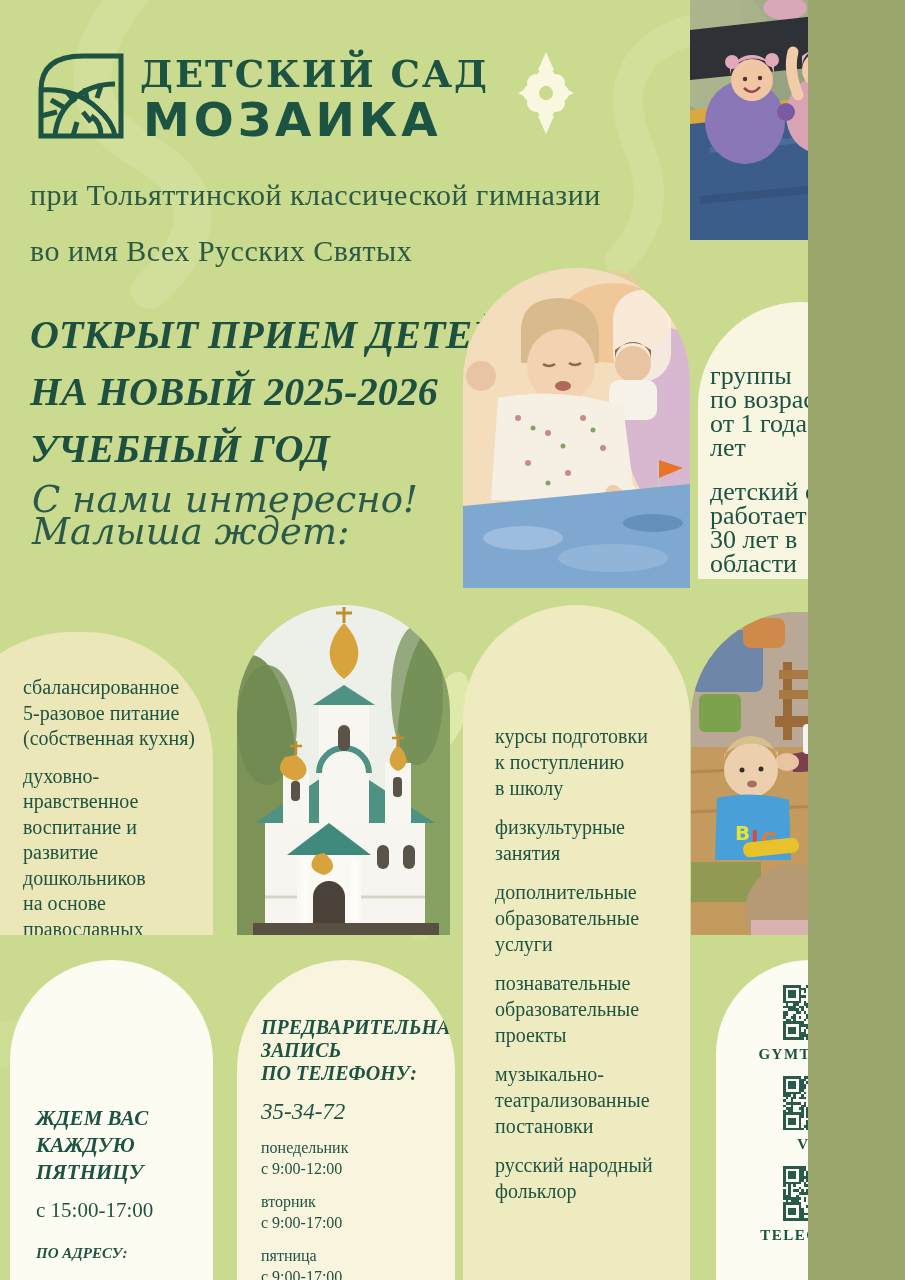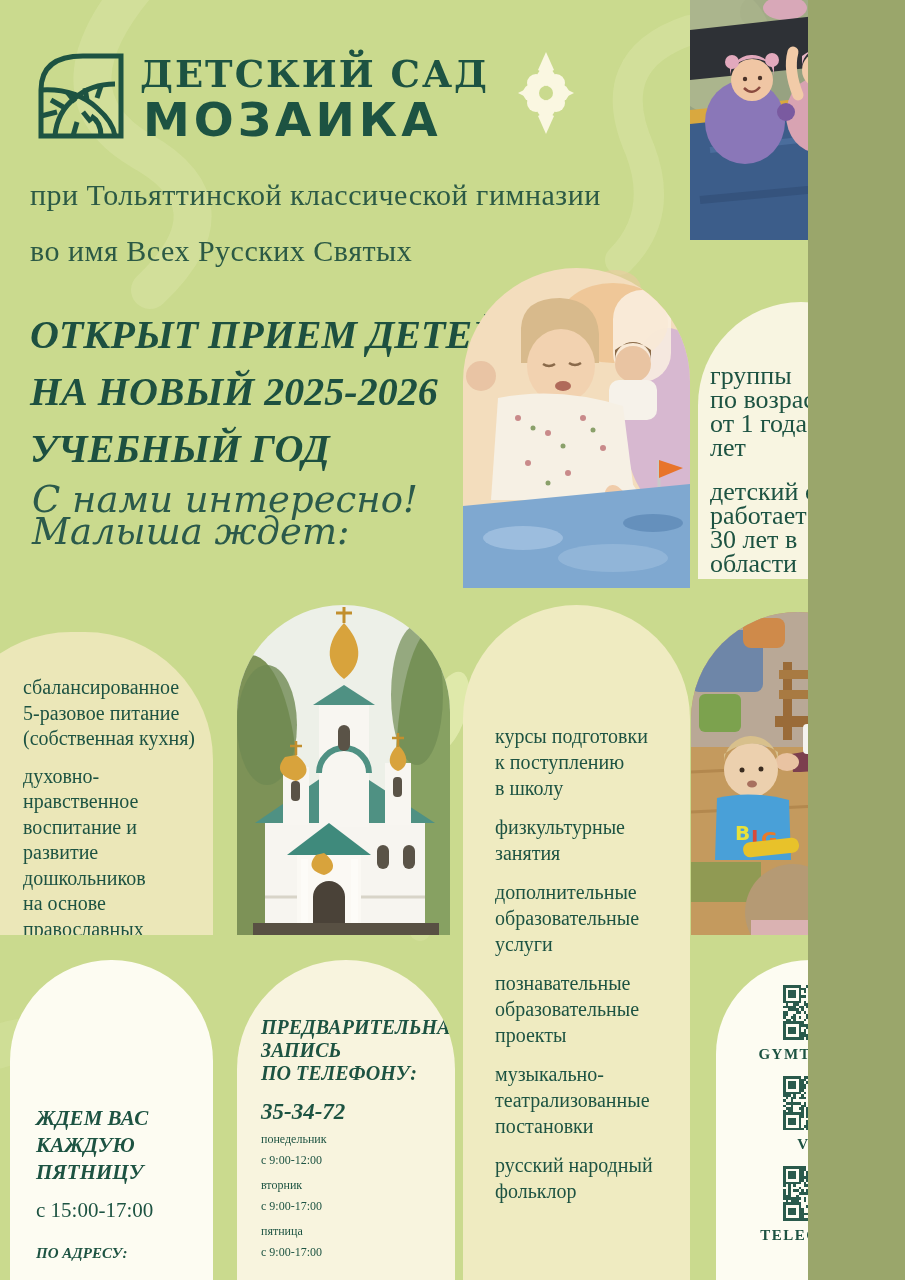--- a/index.html
+++ b/index.html
@@ -37,22 +37,22 @@
   .visit-box{left:10px;top:960px;width:203px;height:330px;background:#fdfcf2;
              border-radius:101px 101px 0 0;}
   .visit-box .inner{padding:145px 10px 0 26px;}
   .visit-title{font-style:italic;font-weight:700;font-size:21px;line-height:27px;}
   .visit-time{margin-top:12px;font-size:21px;}
   .visit-addr-label{margin-top:22px;font-style:italic;font-weight:700;font-size:15px;}
   .schedule-box{left:237px;top:960px;width:218px;height:320px;background:#f8f4de;
                 border-radius:109px 109px 0 0;}
   .schedule-box .inner{padding:56px 10px 0 24px;}
   .schedule-title{font-style:italic;font-weight:700;font-size:20px;line-height:23px;}
-  .schedule-phone{margin-top:14px;font-style:italic;font-weight:700;font-size:23px;}
-  .day-row{margin-top:4px;font-size:12px;line-height:21px;}
+  .schedule-phone{margin-top:14px;font-style:italic;font-weight:400;font-size:23px;}
+  .day-row{margin-top:12px;font-size:16px;line-height:21px;}
   .qr-box{left:716px;top:960px;width:188px;height:320px;background:#fdfcf2;
           border-radius:94px 94px 0 0;text-align:center;}
   .qr-item{margin:0 auto;}
   .qr-item svg{display:block;margin:0 auto;}
   .qr-label{font-weight:700;font-size:15px;letter-spacing:1.5px;color:#1d5342;margin-top:6px;}
   .qr-1{padding-top:25px;}
   .qr-2{padding-top:13px;}
   .qr-3{padding-top:13px;}
   
   .photo{overflow:hidden;}

